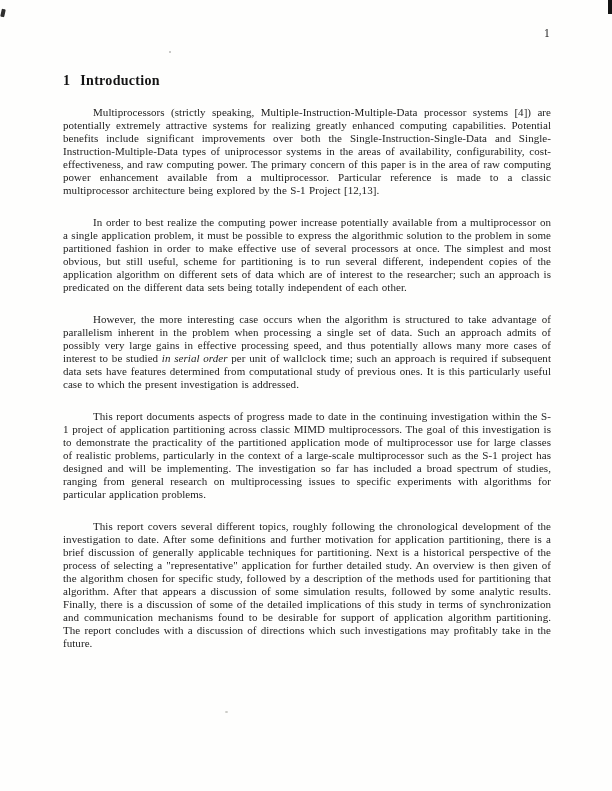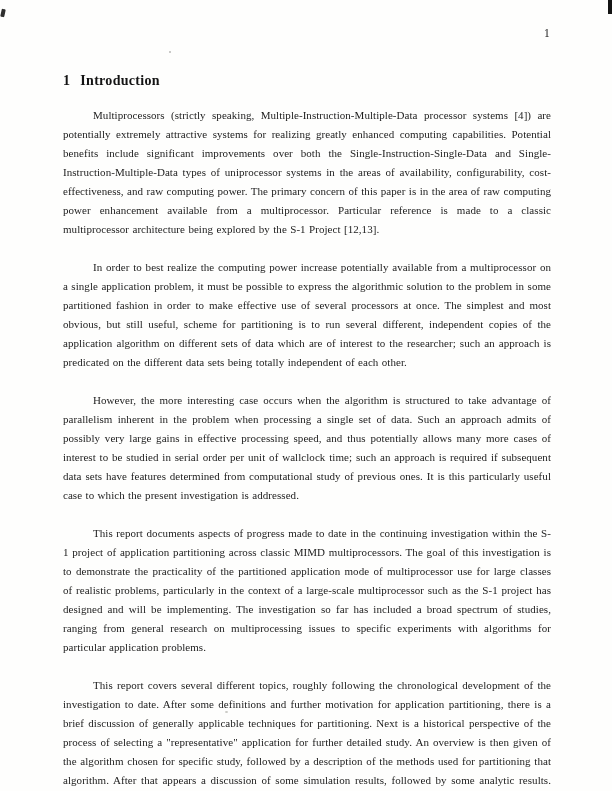--- a/index.html
+++ b/index.html
@@ -31,28 +31,28 @@
     gap: 10px;
     font-size: 14px;
     font-weight: bold;
     letter-spacing: 0.3px;
     color: #141414;
     margin: 0 0 17px 0;
   }
   .para {
     margin: 0 0 19px 0;
     font-size: 11px;
-    line-height: 19px;
+    line-height: 13px;
     text-align: justify;
     text-indent: 30px;
     letter-spacing: 0.05px;
     word-spacing: 0.6px;
     color: #1c1c1c;
   }
-  .seg-italic { }
+  .seg-italic { font-style: italic; }
   
   .artifact-top-left {
     position: absolute; left: 1px; top: 9px;
     width: 4px; height: 8px;
     background: #2e2e2e;
     border-radius: 1px;
     transform: rotate(12deg);
   }
   .artifact-top-right {
     position: absolute; right: 0; top: 0;

